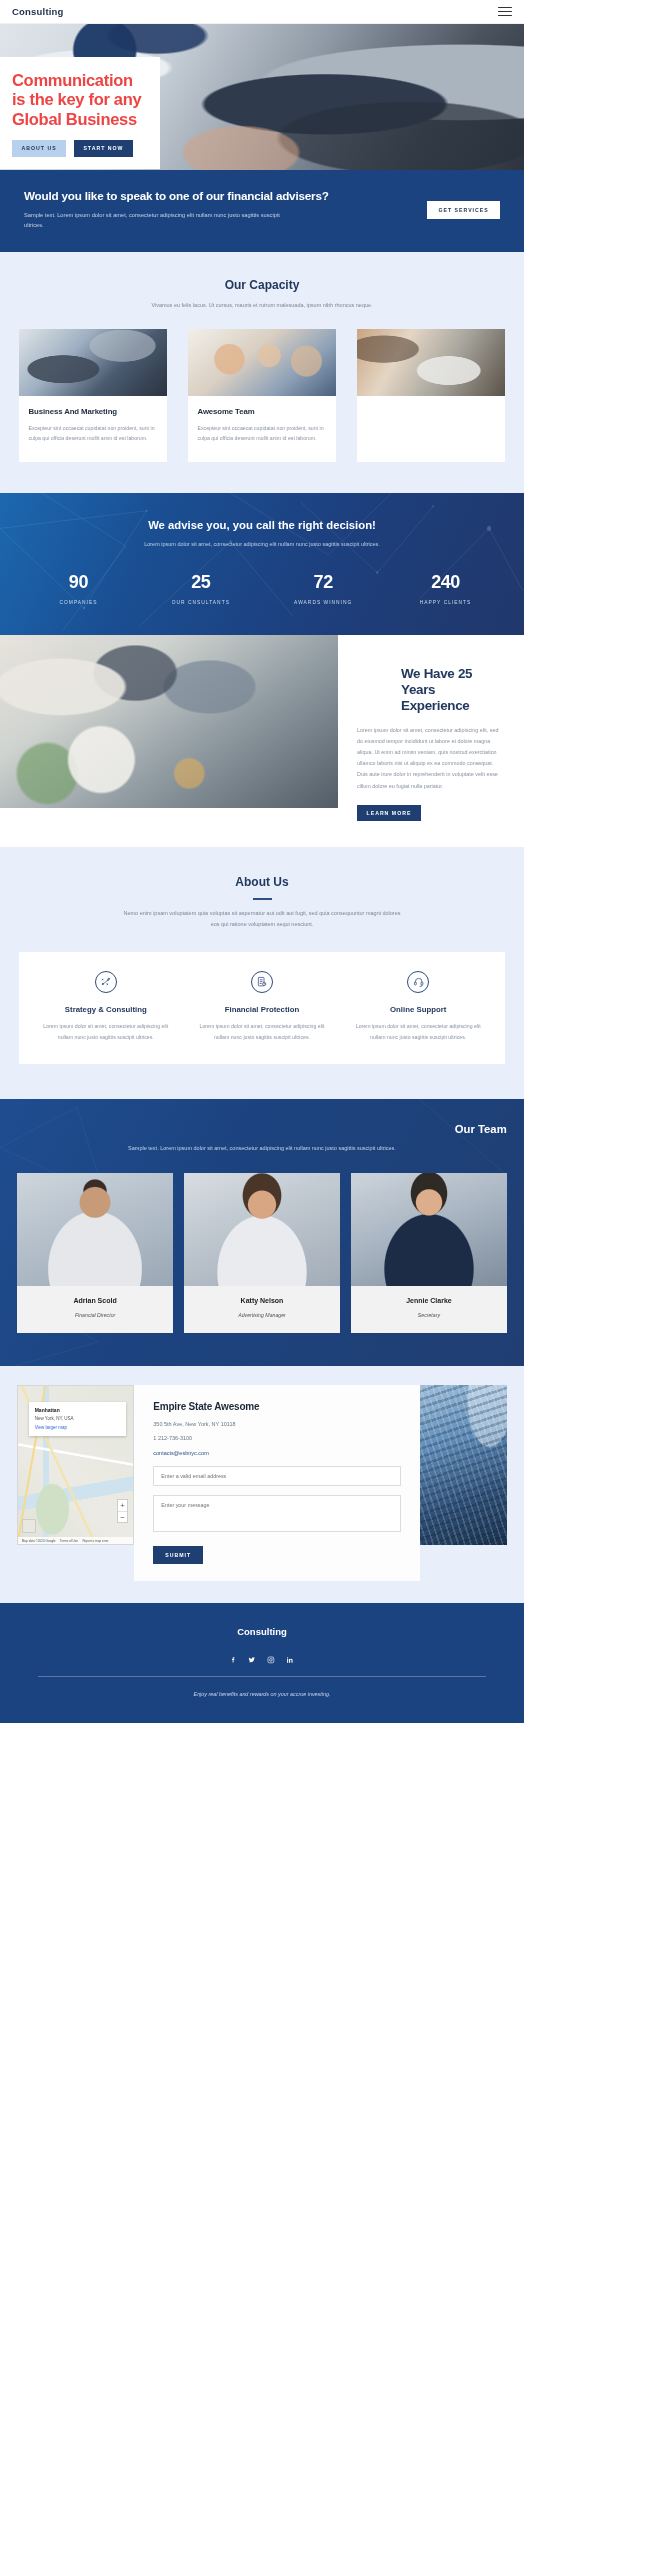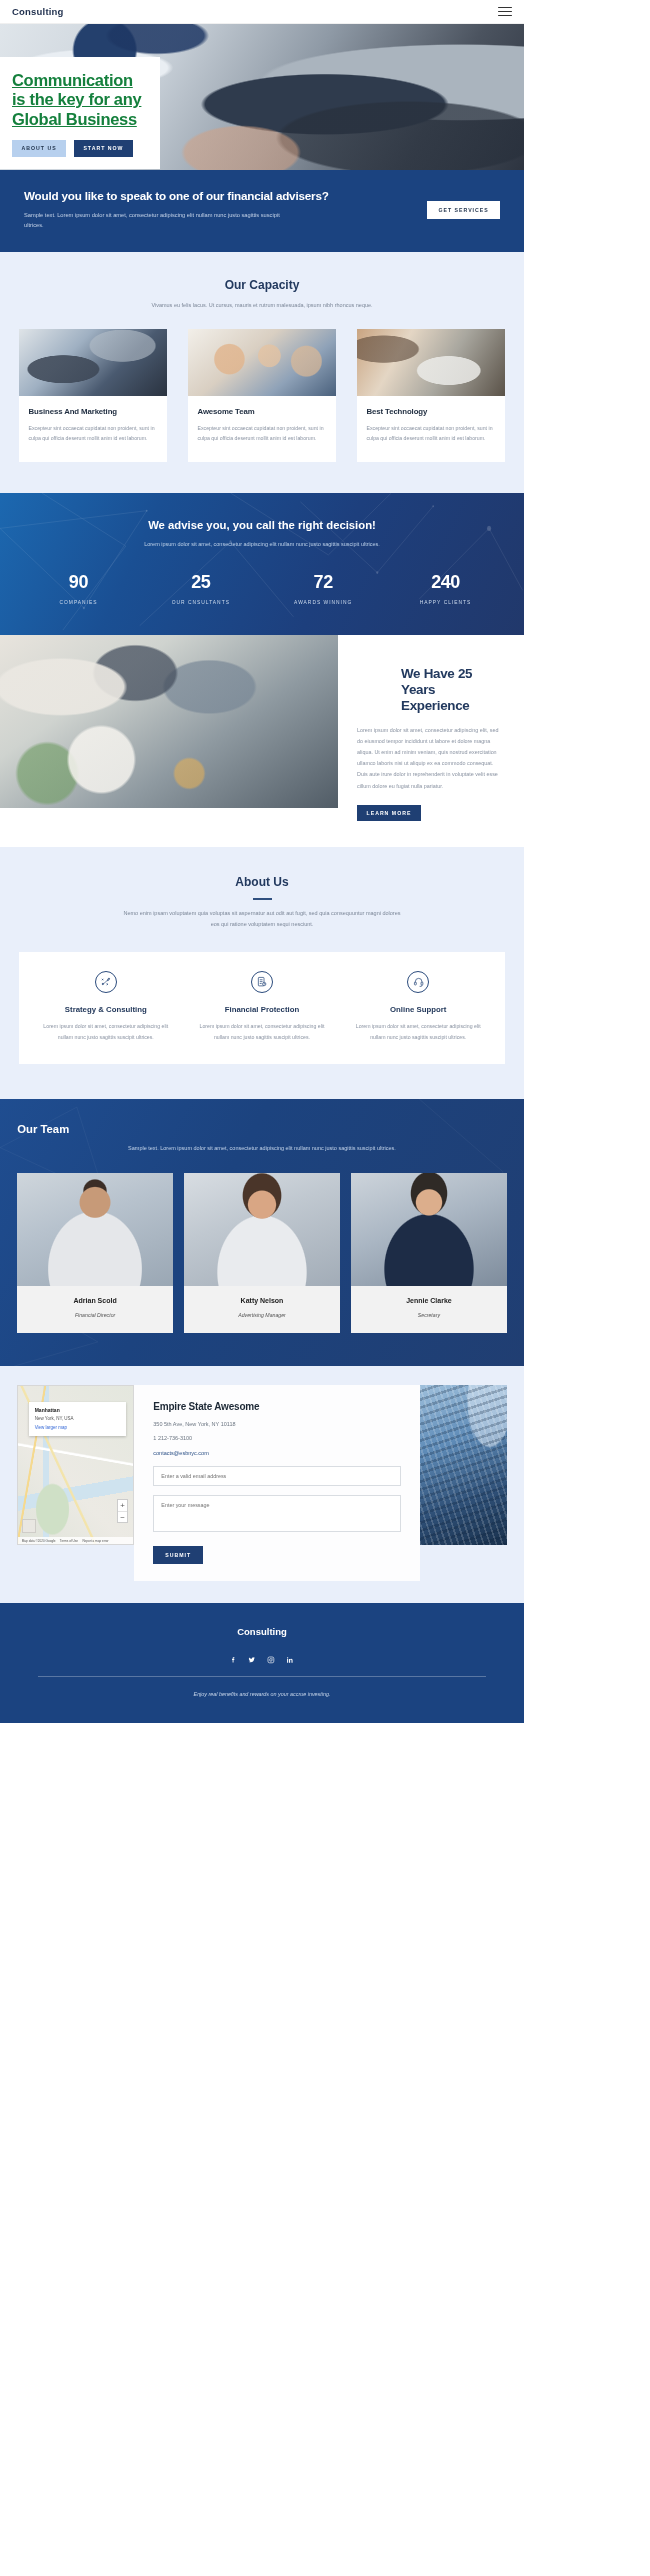--- a/index.html
+++ b/index.html
@@ -30,22 +30,22 @@
       linear-gradient(120deg,#dfe5ea 0%,#c8d0d8 30%,#8f9aa6 55%,#4b535f 80%,#2d3440 100%);
   }
   .hero-photo:after{content:"";position:absolute;inset:0;
     background:
       radial-gradient(ellipse at 30% 8%, rgba(30,55,100,.85) 0 9%, transparent 10%),
       radial-gradient(ellipse at 46% 88%, rgba(210,160,130,.55) 0 14%, transparent 15%),
       radial-gradient(ellipse at 78% 78%, rgba(40,48,60,.7) 0 22%, transparent 23%);
   }
   .hero-card{position:absolute;left:0;top:33px;width:160px;background:#fff;
     padding:14px 12px 12px 12px;}
-  .hero-title{font-size:16.5px;line-height:1.17;font-weight:700;color:#15803d;
-    letter-spacing:-0.3px;font-stretch:condensed;text-decoration:underline;}
+  .hero-title{font-size:16.5px;line-height:1.17;font-weight:700;color:#ef4444;
+    letter-spacing:-0.3px;font-stretch:condensed;}
   .hero-btns{display:flex;gap:7.8px;margin-top:11.3px;}
   .btn{display:inline-flex;align-items:center;justify-content:center;
     font-size:5.2px;font-weight:700;letter-spacing:1px;text-transform:uppercase;
     padding:5.2px 9.5px;border:0;cursor:pointer;font-family:inherit;}
   .btn-light{background:#b7d0ee;color:#23364f;}
   .btn-dark{background:#1f3f73;color:#fff;}
 
   
   .adviser{background:#1b4380;padding:19px 24px 21px 24px;display:flex;
     align-items:center;justify-content:space-between;gap:17.3px;}
@@ -122,21 +122,21 @@
   .feat-icon svg{display:block;}
   .feat-h{font-size:7.8px;font-weight:700;color:#1f3558;margin-top:11.3px;}
   .feat-p{font-size:5.2px;line-height:1.95;color:#8a93a2;margin-top:7.8px;}
 
   
   .team{position:relative;background:#1d4887;padding:24px 17.3px 33px 17.3px;overflow:hidden;}
   .team:before{content:"";position:absolute;inset:0;
     background:linear-gradient(120deg,#1f4d90 0%,#1c437f 40%,#203e72 100%);}
   .team svg.netlines{position:absolute;inset:0;width:100%;height:100%;opacity:.22;}
   .team-inner{position:relative;}
-  .team-h{text-align:left;color:#fff;font-size:11.3px;font-weight:700;}
+  .team-h{text-align:right;color:#fff;font-size:11.3px;font-weight:700;}
   .team-p{text-align:center;color:#c2d3e9;font-size:5.5px;line-height:1.95;
     margin:7.8px auto 0 auto;max-width:286px;}
   .team-cards{display:flex;gap:11.3px;margin-top:19px;}
   .tcard{flex:1;background:#f2f2f2;}
   .tphoto{height:113px;position:relative;overflow:hidden;}
   .t1{background:linear-gradient(160deg,#cfd6dc 0%,#b7c2cd 40%,#9aa7b4 100%);}
   .t1:after{content:"";position:absolute;inset:0;
     background:radial-gradient(circle at 50% 26%,#c79a78 0 13%,transparent 14%),
     radial-gradient(ellipse at 50% 85%,#e5e7ea 0 42%,transparent 43%),
     radial-gradient(circle at 50% 16%,#3b2d26 0 9%,transparent 10%);}
@@ -255,24 +255,20 @@
       </div>
       <div class="card">
         <div class="card-img c2"></div>
         <div class="card-body">
           <div class="card-h">Awesome Team</div>
           <div class="card-p">Excepteur sint occaecat cupidatat non proident, sunt in culpa qui officia deserunt mollit anim id est laborum.</div>
         </div>
       </div>
       <div class="card">
         <div class="card-img c3"></div>
-        <div class="card-body">
-          <div class="card-h">Best Technology</div>
-          <div class="card-p">Excepteur sint occaecat cupidatat non proident, sunt in culpa qui officia deserunt mollit anim id est laborum.</div>
-        </div>
       </div>
     </div>
   </div>
 
   <div class="stats">
     <svg class="netlines" viewBox="0 0 750 160" preserveAspectRatio="none">
       <g stroke="#ffffff" stroke-width="0.6" fill="none" opacity="0.5">
         <path d="M0 40 L120 130 L210 20 Z"></path>
         <path d="M200 150 L330 55 L420 140"></path>
         <path d="M430 10 L540 90 L620 15"></path>

